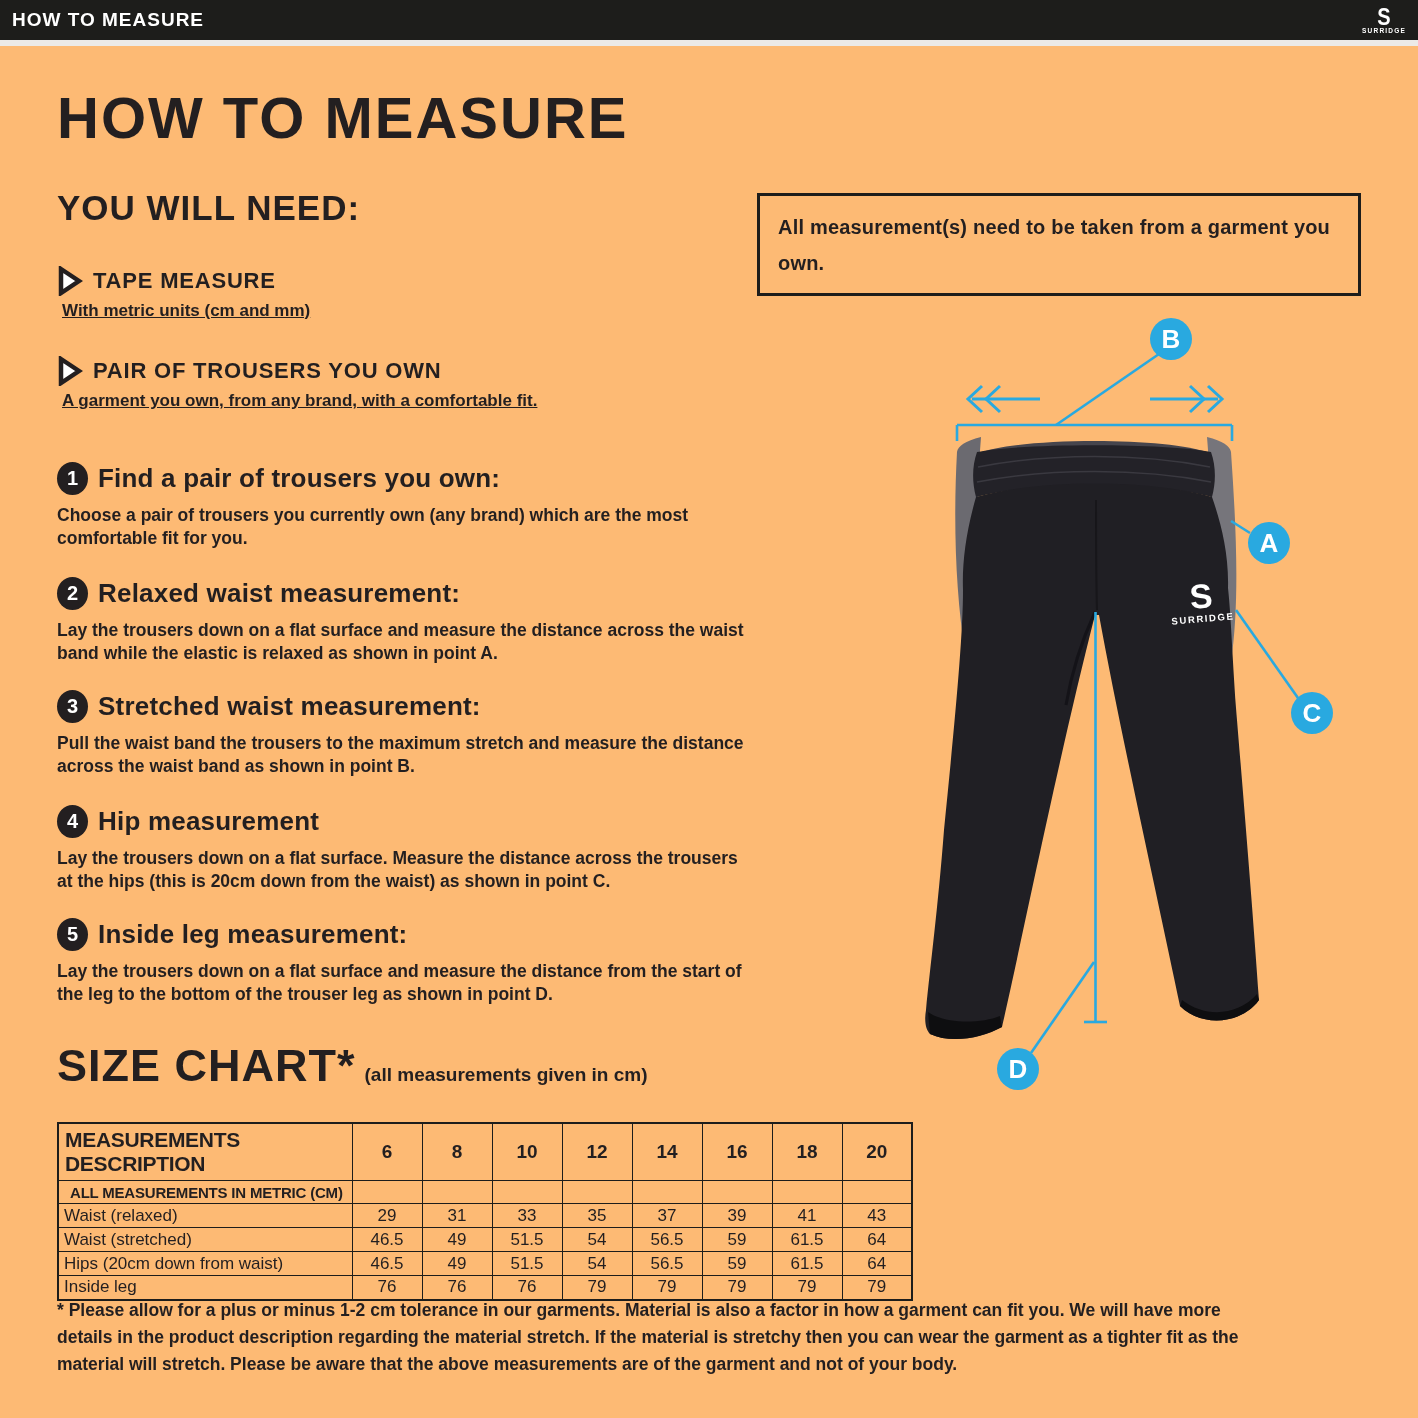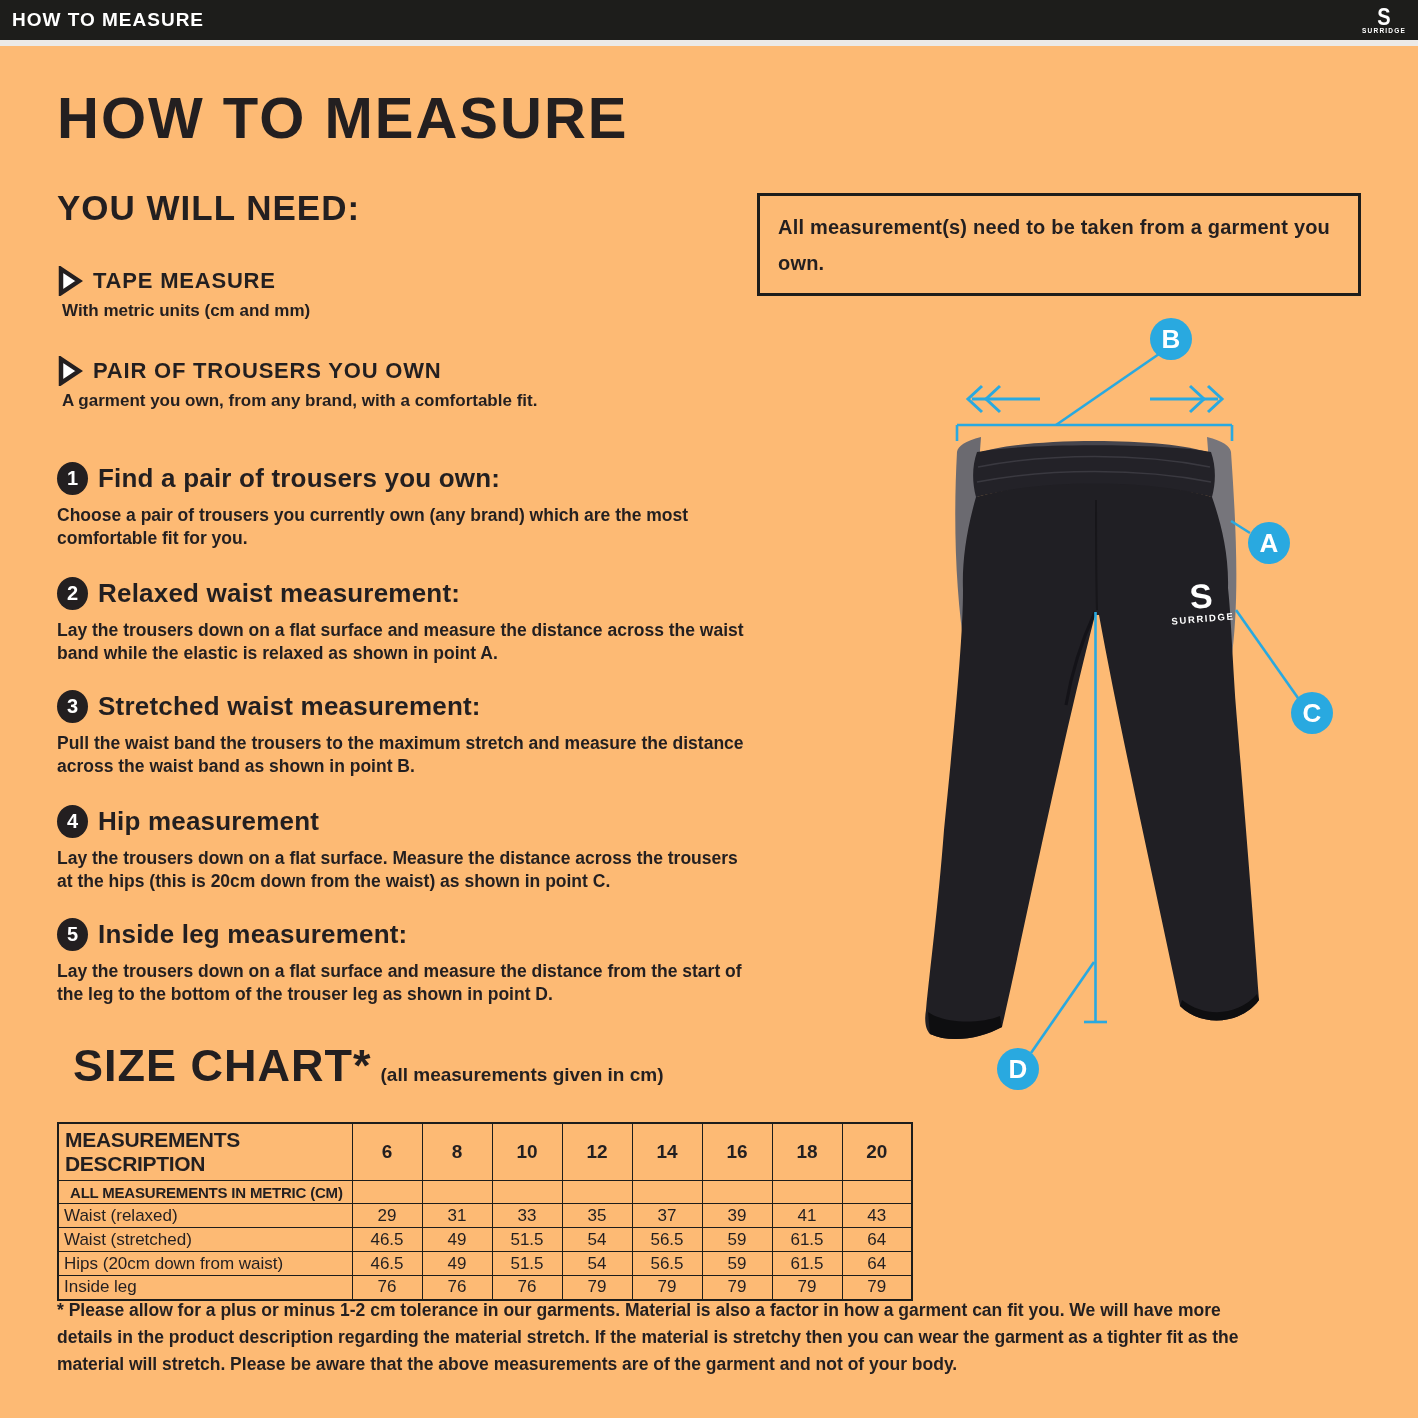--- a/index.html
+++ b/index.html
@@ -17,39 +17,39 @@
   
   .h1{position:absolute;left:57px;top:84px;font-size:58px;font-weight:800;letter-spacing:2px;white-space:nowrap;}
   .h2{position:absolute;left:57px;top:188px;font-size:35px;font-weight:800;letter-spacing:1px;white-space:nowrap;}
 
   
   .need{position:absolute;left:57px;width:700px;}
   .need-1{top:266px;} .need-2{top:356px;}
   .need-head{display:flex;align-items:center;}
   .need-tri{width:26px;height:30px;margin-right:10px;flex:0 0 auto;}
   .need-title{font-size:22px;font-weight:800;letter-spacing:0.8px;white-space:nowrap;}
-  .need-desc{font-size:17px;font-weight:700;margin:5px 0 0 5px;white-space:nowrap;}
+  .need-desc{font-size:17px;font-weight:700;margin:5px 0 0 5px;white-space:nowrap;text-decoration:underline;}
 
   
   .step{position:absolute;left:57px;width:760px;}
   .step-1{top:462px;} .step-2{top:577px;} .step-3{top:690px;} .step-4{top:805px;} .step-5{top:918px;}
   .step-head{display:flex;align-items:center;}
   .step-num{width:31px;height:33px;background:#231f20;color:#fff;border-radius:50%;display:flex;align-items:center;justify-content:center;font-size:20px;font-weight:800;flex:0 0 auto;}
   .step-title{font-size:26px;font-weight:800;margin-left:10px;letter-spacing:0.2px;white-space:nowrap;}
   .step-desc{font-size:17.5px;font-weight:700;line-height:23px;margin-top:9px;width:700px;}
 
   
   .notebox{position:absolute;left:757px;top:193px;width:604px;height:103px;border:3.5px solid #1d1d1b;box-sizing:border-box;display:flex;align-items:center;}
   .notebox-text{font-size:20px;font-weight:800;line-height:36px;padding:0 18px;letter-spacing:0.2px;}
 
   
   .figure{position:absolute;left:850px;top:300px;width:568px;height:800px;}
 
   
-  .sizechart-head{position:absolute;left:57px;top:1040px;display:flex;align-items:baseline;margin-left:16px;}
+  .sizechart-head{position:absolute;left:57px;top:1040px;display:flex;align-items:baseline;}
   .sizechart-title{font-size:45px;font-weight:800;letter-spacing:1px;white-space:nowrap;}
   .sizechart-sub{font-size:19px;font-weight:800;margin-left:9px;white-space:nowrap;}
   table.sc{position:absolute;left:57px;top:1122px;border-collapse:collapse;table-layout:fixed;width:855px;}
   table.sc td,table.sc th{border:1.6px solid #1d1d1b;padding:0;box-sizing:border-box;}
   table.sc{border:2.5px solid #1d1d1b;}
   .sc .lbl-col{width:294px;}
   .sc .sz-col{width:70px;}
   .sc th.desc{font-size:21px;font-weight:800;text-align:left;padding:4px 4px 4px 6px;height:33px;letter-spacing:-0.3px;}
   .sc th.size{font-size:19px;font-weight:800;text-align:center;height:33px;}
   .sc td.metric{font-size:15px;font-weight:800;text-align:left;padding-left:11px;height:23px;letter-spacing:-0.2px;}

